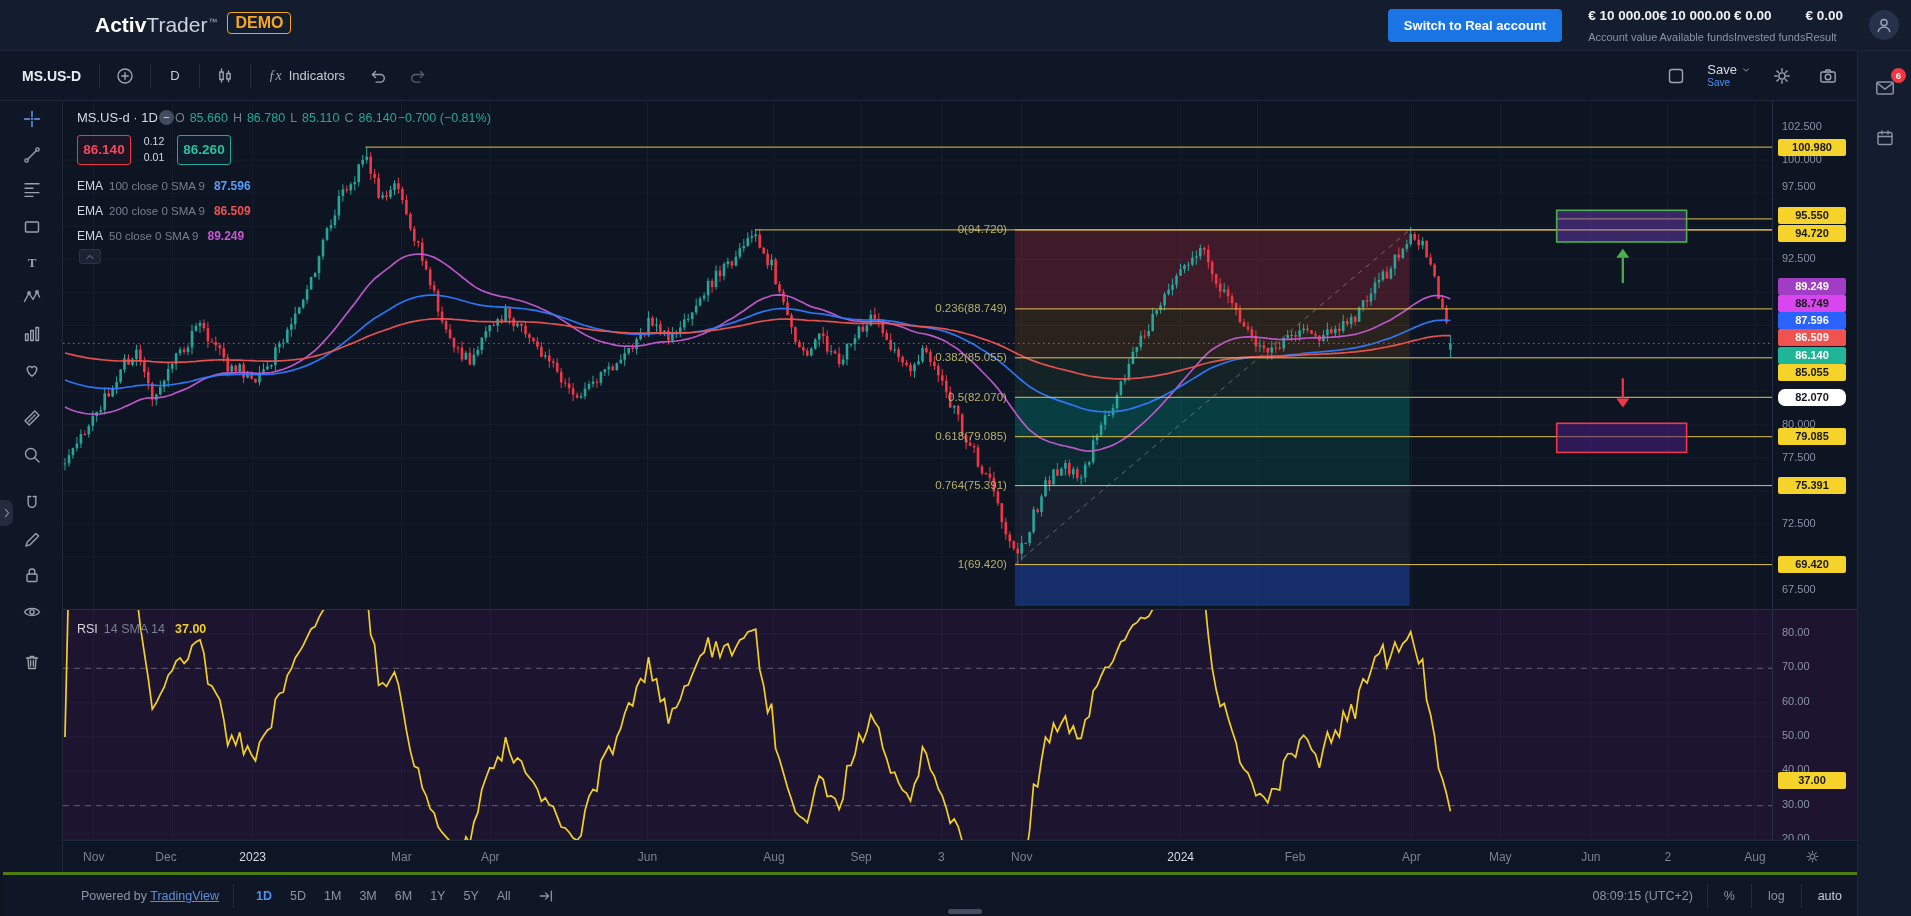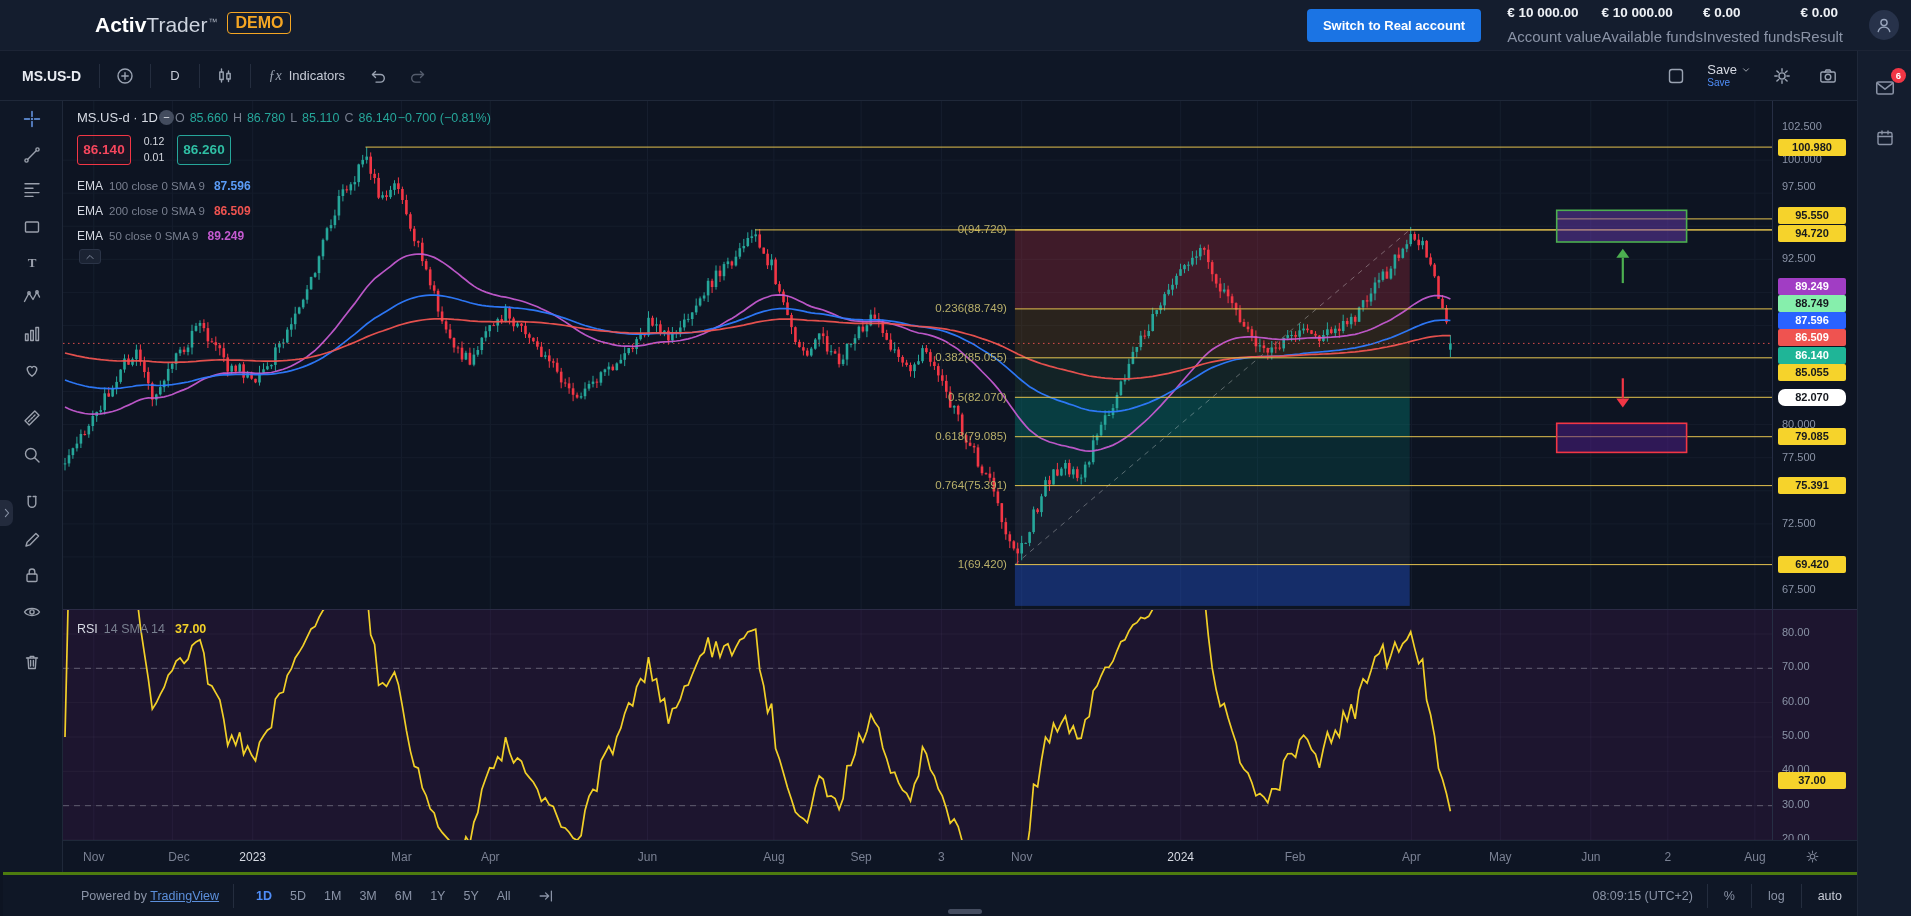--- a/index.html
+++ b/index.html
@@ -13,21 +13,21 @@
 header{position:absolute;left:0;top:0;width:1911px;height:51px;background:#141d2e;display:flex;align-items:center;border-bottom:1px solid #1c2435}
 .brand{margin-left:95px;display:flex;align-items:baseline;white-space:nowrap}
 .brand .b{font-size:21px;font-weight:700;color:#fff}
 .brand .l{font-size:21px;font-weight:300;color:#cdd3de}
 .brand .tm{font-size:9px;color:#aab1bf;margin-left:1px;position:relative;top:-7px}
 .demo{margin-left:10px;font-size:16px;font-weight:700;color:#f5a623;border:1px solid #f5a623;border-radius:4px;padding:1px 7px;position:relative;top:-4px}
 .hd-right{margin-left:auto;display:flex;align-items:center;gap:26px;padding-right:12px}
 .switch-btn{background:#1b74e4;color:#fff;font-size:13px;font-weight:600;padding:9px 16px;border-radius:4px}
 .stats{display:flex;}
 .stat .stat-value{font-size:13.5px;font-weight:600;color:#eef1f6}
-.stat .stat-label{font-size:15px;color:#8a93a6;margin-top:8px}
+.stat .stat-label{font-size:11px;color:#8a93a6;margin-top:8px}
 .avatar{width:30px;height:30px;border-radius:50%;background:#27324a;color:#9aa6bd;display:flex;align-items:center;justify-content:center}
 
 
 .toolbar{position:absolute;left:0;top:51px;width:1857px;height:50px;background:#0f1726;border-bottom:1px solid #1f2839;display:flex;align-items:center;padding:0 14px;gap:10px}
 .vsep{width:1px;height:24px;background:#242d3e;display:inline-block;flex:none}
 .tb-symbol{font-size:14px;font-weight:700;color:#e8ebf2;padding:6px 8px}
 .tb-text{font-size:13px;color:#c6cbd6;padding:6px 9px}
 .tb-icon{color:#9aa3b2;padding:5px;border-radius:4px;display:flex;align-items:center}
 .tb-icon.dim{color:#555d6d}
 .tb-ind{display:flex;align-items:center;gap:7px;color:#c6cbd6;font-size:13px;padding:6px 8px}
@@ -1099,21 +1099,21 @@
         </svg>
     </div>
     <div class="time-axis" id="time-axis">
       <span class="ta-gear">
         <svg class="ic" width="15" height="15" viewBox="0 0 20 20">
             <circle cx="10" cy="10" r="3.1"></circle>
             <path d="M10 2.8v2.4M10 14.8v2.4M2.8 10h2.4M14.8 10h2.4M4.9 4.9l1.7 1.7M13.4 13.4l1.7 1.7M15.1 4.9l-1.7 1.7M6.6 13.4l-1.7 1.7"></path>
           </svg>
       </span>
     <span class="tlabel" style="left: 30.762px;">Nov</span>
-        <span class="tlabel" style="left: 105px; padding-left: 22px;">Dec</span>
+        <span class="tlabel" style="left: 92px; padding-left: 22px;">Dec</span>
         <span class="tlabel major" style="left: 189.699px;">2023</span>
         <span class="tlabel" style="left: 338.382px;">Mar</span>
         <span class="tlabel" style="left: 427.25px;">Apr</span>
         <span class="tlabel" style="left: 584.478px;">Jun</span>
         <span class="tlabel" style="left: 710.944px;">Aug</span>
         <span class="tlabel" style="left: 798.103px;">Sep</span>
         <span class="tlabel" style="left: 878.426px;">3</span>
         <span class="tlabel" style="left: 958.749px;">Nov</span>
         <span class="tlabel major" style="left: 1117.69px;">2024</span>
         <span class="tlabel" style="left: 1232px;">Feb</span>
@@ -1129,21 +1129,21 @@
         <span class="ptick" style="top: 69px; margin-top: 10px;">97.500</span>
         <span class="ptick" style="top: 151.286px;">92.500</span>
         <span class="ptick" style="top: 316.643px;">80.000</span>
         <span class="ptick" style="top: 349.714px;">77.500</span>
         <span class="ptick" style="top: 415.857px;">72.500</span>
         <span class="ptick" style="top: 482px;">67.500</span>
         <span class="pbadge" style="top: 37.6074px; background: rgb(246, 211, 43); color: rgb(21, 24, 30);">100.980</span>
         <span class="pbadge" style="top: 106.178px; background: rgb(246, 211, 43); color: rgb(21, 24, 30);">95.550</span>
         <span class="pbadge" style="top: 123.678px; background: rgb(246, 211, 43); color: rgb(21, 24, 30);">94.720</span>
         <span class="pbadge" style="top: 176.596px; background: rgb(161, 61, 196); color: rgb(255, 255, 255);">89.249</span>
-        <span class="pbadge" style="top: 193.763px; background: #86efac; color: rgb(21, 24, 30);">88.749</span>
+        <span class="pbadge" style="top: 193.763px; background: #d946ef; color: rgb(21, 24, 30);">88.749</span>
         <span class="pbadge" style="top: 210.931px; background: rgb(41, 98, 255); color: rgb(255, 255, 255);">87.596</span>
         <span class="pbadge" style="top: 228.182px; background: rgb(239, 83, 80); color: rgb(255, 255, 255);">86.509</span>
         <span class="pbadge" style="top: 245.557px; background: rgb(31, 181, 151); color: rgb(255, 255, 255);">86.140</span>
         <span class="pbadge" style="top: 263.057px; background: rgb(246, 211, 43); color: rgb(21, 24, 30);">85.055</span>
         <span class="pbadge" style="top: 287.76px; background: #ffffff; color: rgb(21, 24, 30); border-radius: 7px;">82.070</span>
         <span class="pbadge" style="top: 327.247px; background: rgb(246, 211, 43); color: rgb(21, 24, 30);">79.085</span>
         <span class="pbadge" style="top: 376.113px; background: rgb(246, 211, 43); color: rgb(21, 24, 30);">75.391</span>
         <span class="pbadge" style="top: 455.101px; background: rgb(246, 211, 43); color: rgb(21, 24, 30);">69.420</span>
         <span class="ptick" style="top: 525px;">80.00</span>
         <span class="ptick" style="top: 559.333px;">70.00</span>

